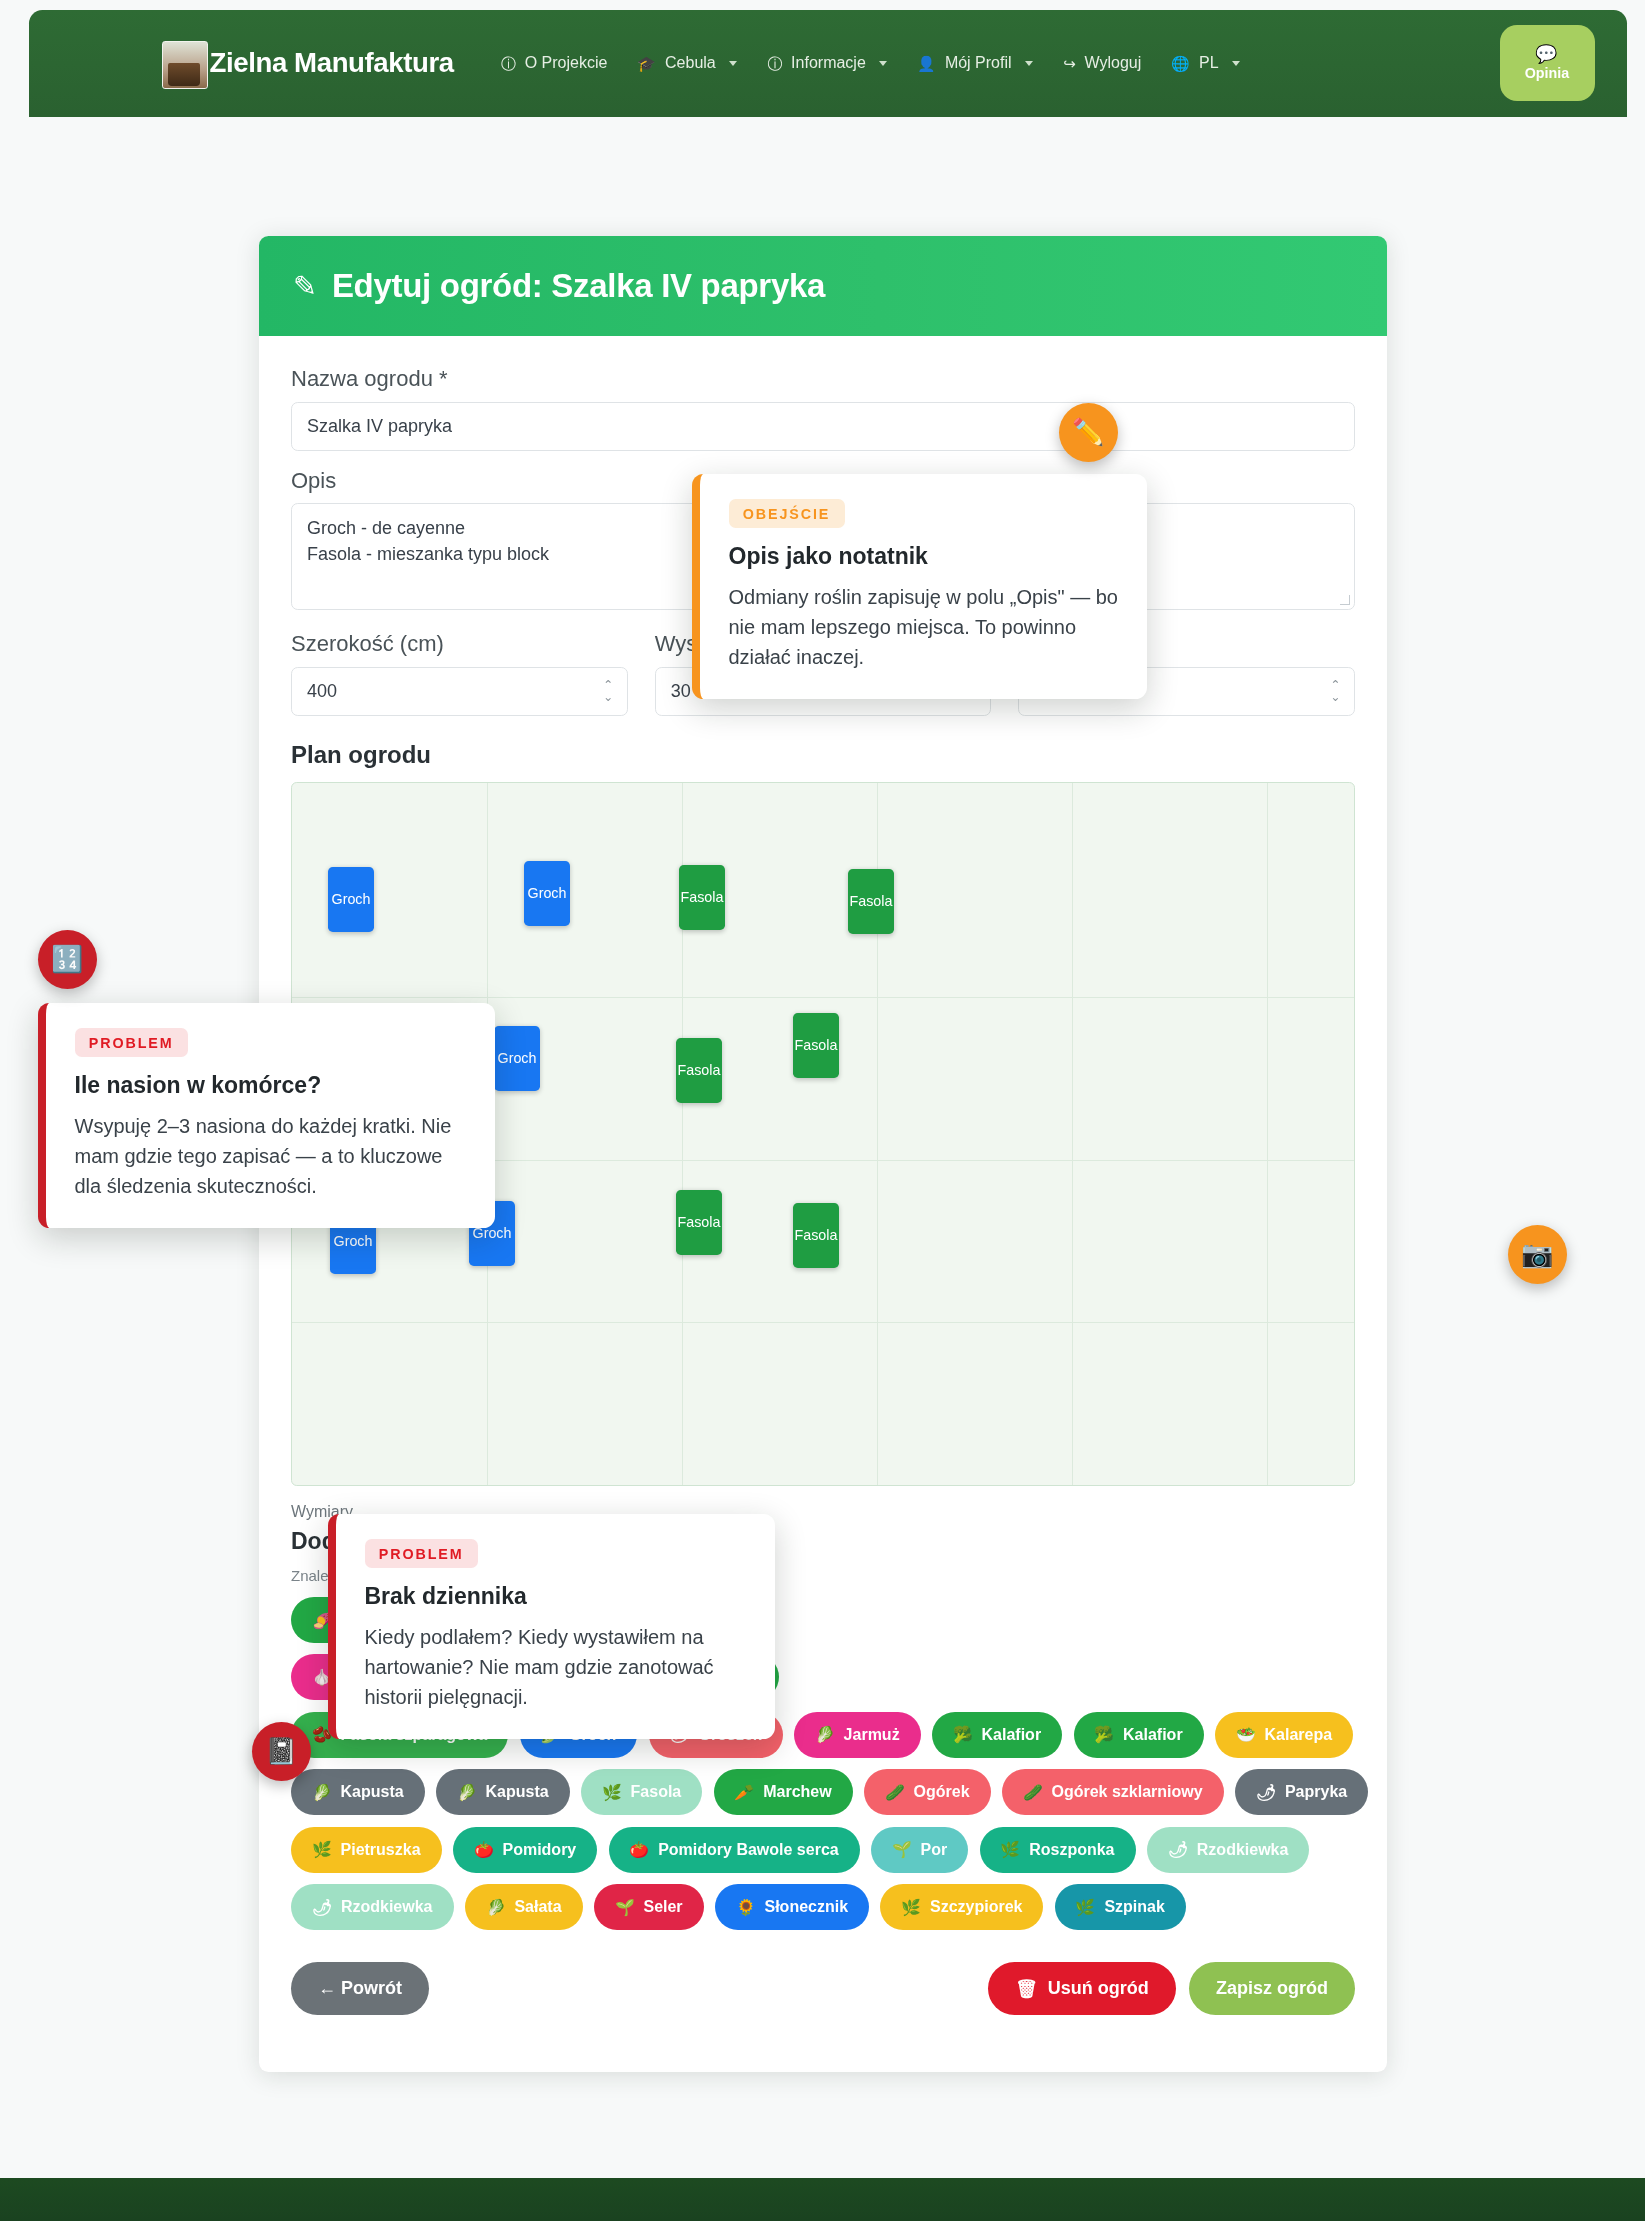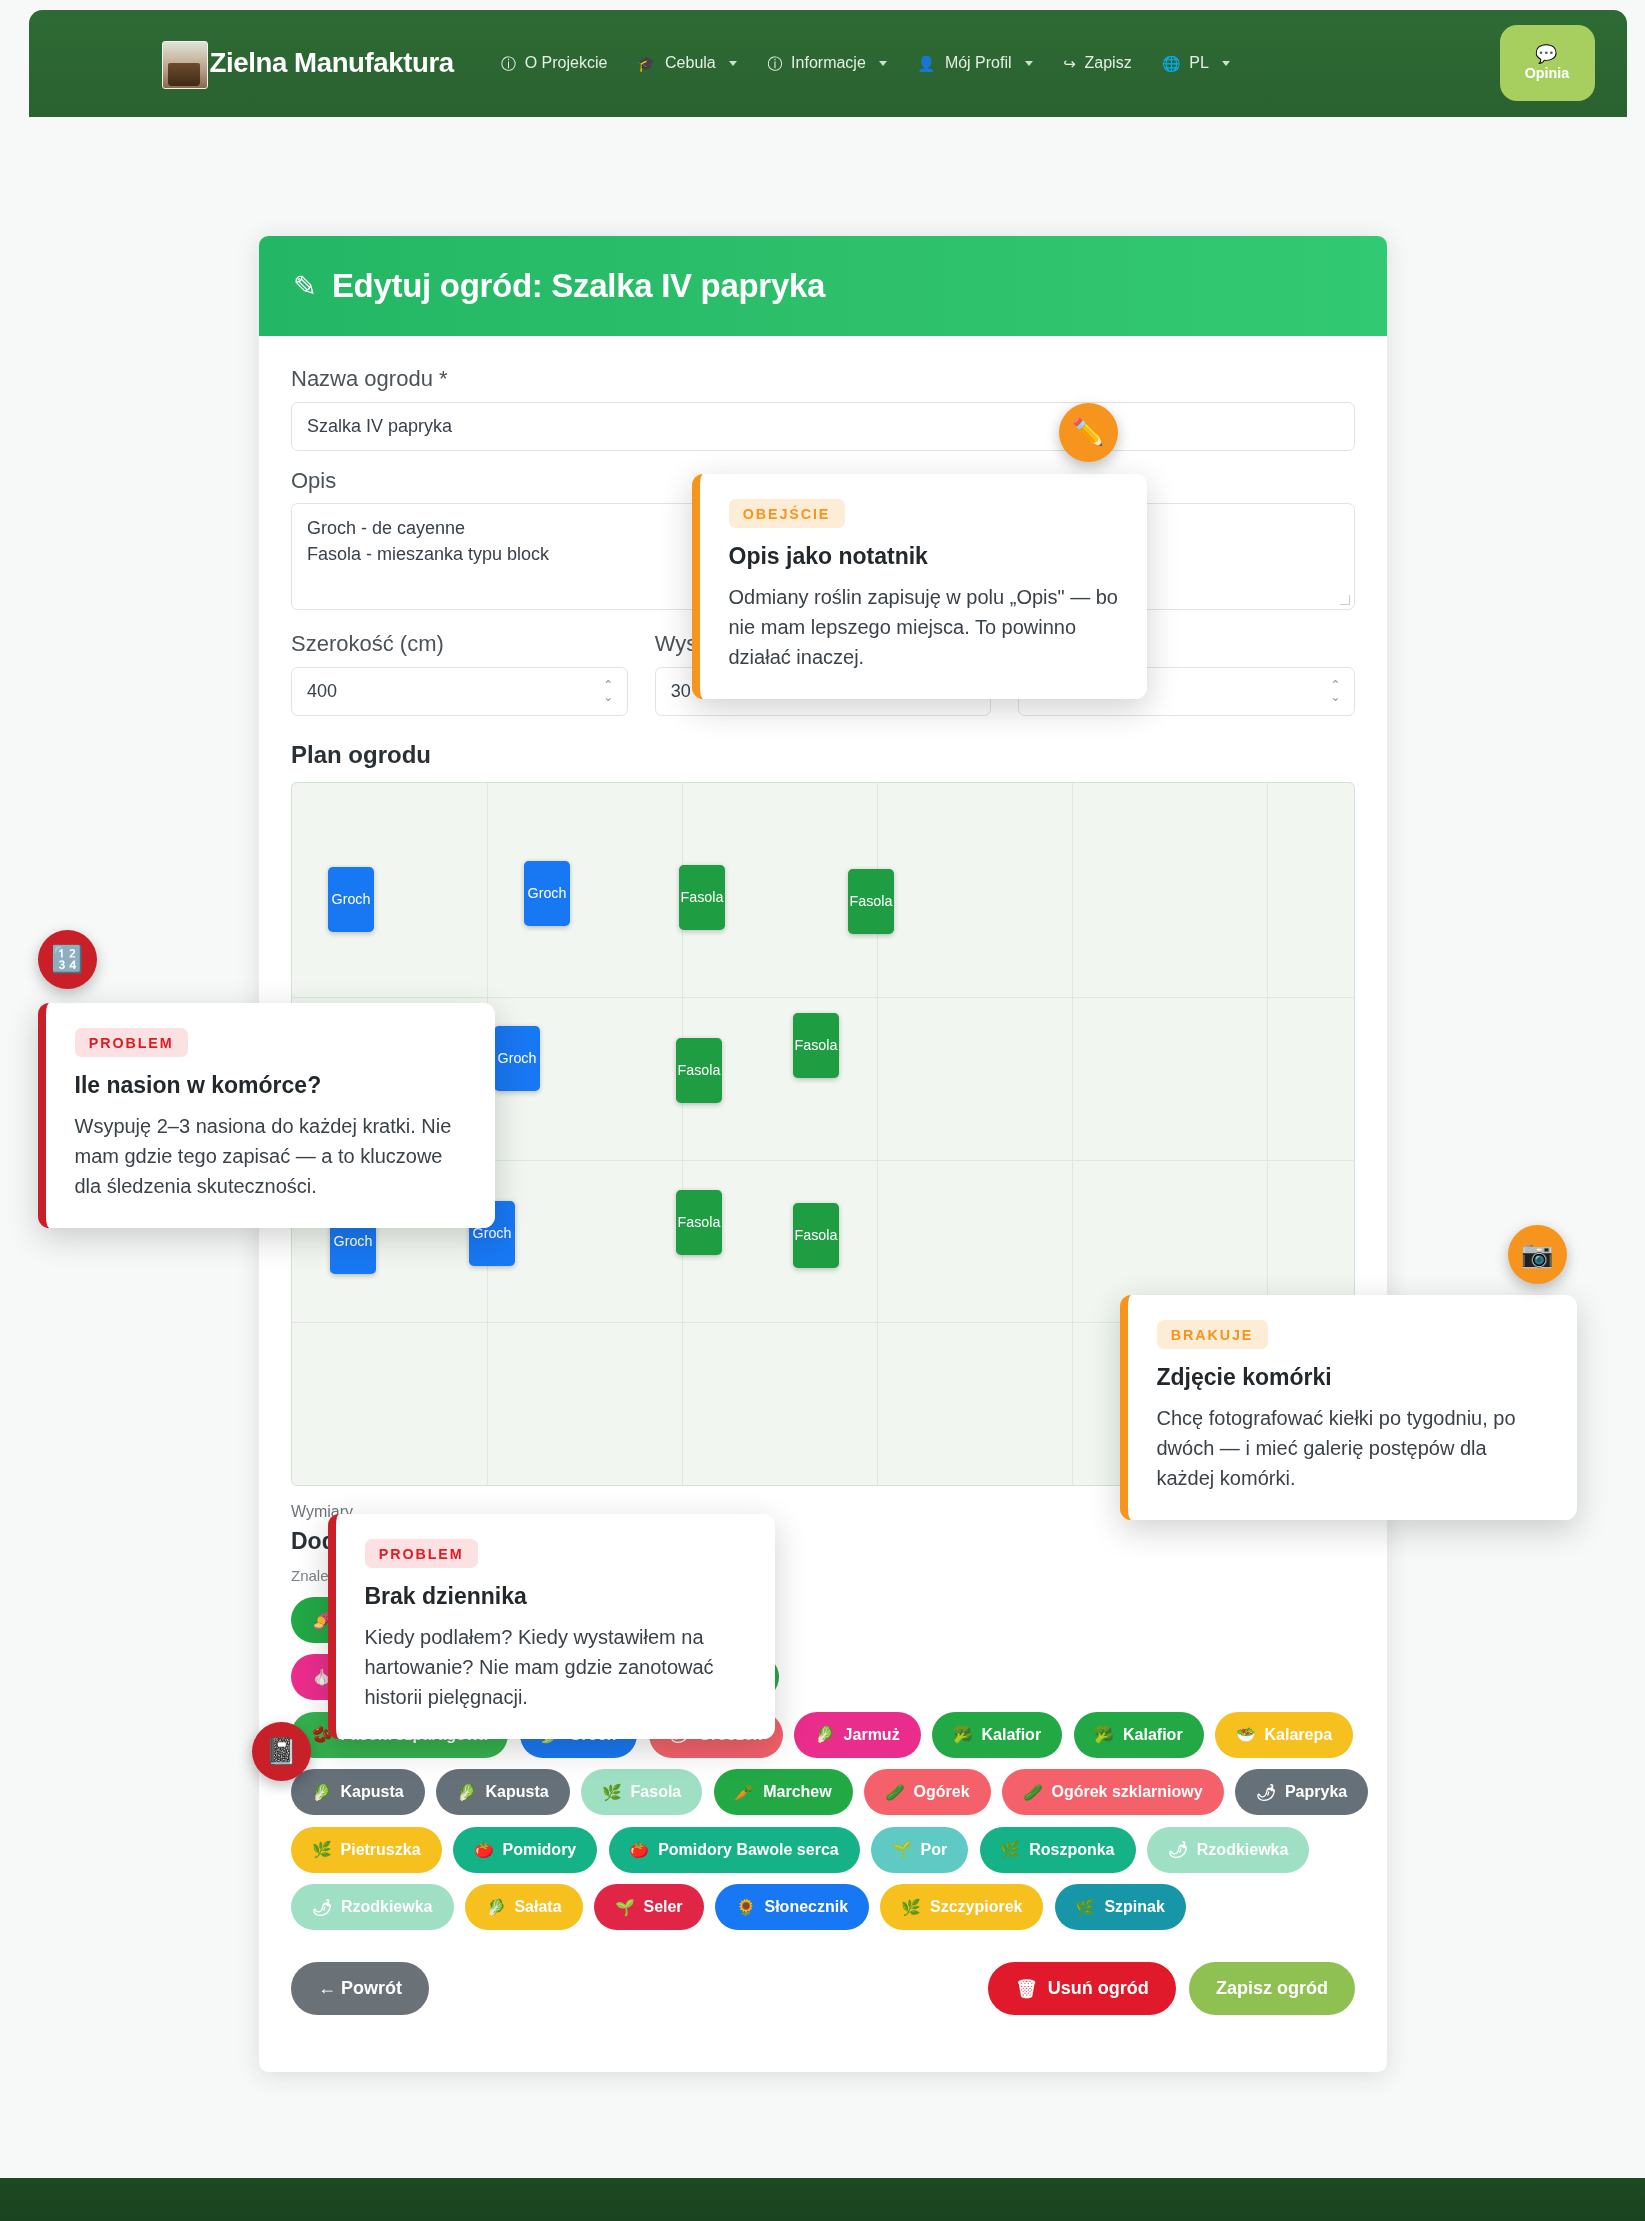--- a/index.html
+++ b/index.html
@@ -216,21 +216,21 @@
         <span>Informacje</span>
         <span class="caret"></span>
       </div>
       <div class="nav-item">
         <span class="nav-icon">👤</span>
         <span>Mój Profil</span>
         <span class="caret"></span>
       </div>
       <div class="nav-item">
         <span class="nav-icon">↪</span>
-        <span>Zapisz</span>
+        <span>Wyloguj</span>
       </div>
       <div class="nav-item">
         <span class="nav-icon">🌐</span>
         <span>PL</span>
         <span class="caret"></span>
       </div>
     </div>
 
     <div class="opinia-btn">
       <span class="opinia-bubble">💬</span>
@@ -476,25 +476,20 @@
   </div>
   <div class="callout red" style="left:38px; top:1003px; width:457px;">
     <span class="cal-tag tag-red">PROBLEM</span>
     <div class="cal-title">Ile nasion w komórce?</div>
     <div class="cal-body">Wsypuję 2–3 nasiona do każdej kratki. Nie mam gdzie tego zapisać — a to kluczowe dla śledzenia skuteczności.</div>
   </div>
 
   <div class="pin pin-orange" style="left:1508px; top:1225px;">
     <span>📷</span>
   </div>
-  <div class="callout orange" style="left:1120px; top:1295px; width:457px;">
-    <span class="cal-tag tag-orange">BRAKUJE</span>
-    <div class="cal-title">Zdjęcie komórki</div>
-    <div class="cal-body">Chcę fotografować kiełki po tygodniu, po dwóch — i mieć galerię postępów dla każdej komórki.</div>
-  </div>
 
   <div class="pin pin-red" style="left:252px; top:1722px;">
     <span>📓</span>
   </div>
   <div class="callout red" style="left:328px; top:1514px; width:447px;">
     <span class="cal-tag tag-red">PROBLEM</span>
     <div class="cal-title">Brak dziennika</div>
     <div class="cal-body">Kiedy podlałem? Kiedy wystawiłem na hartowanie? Nie mam gdzie zanotować historii pielęgnacji.</div>
   </div>
 

